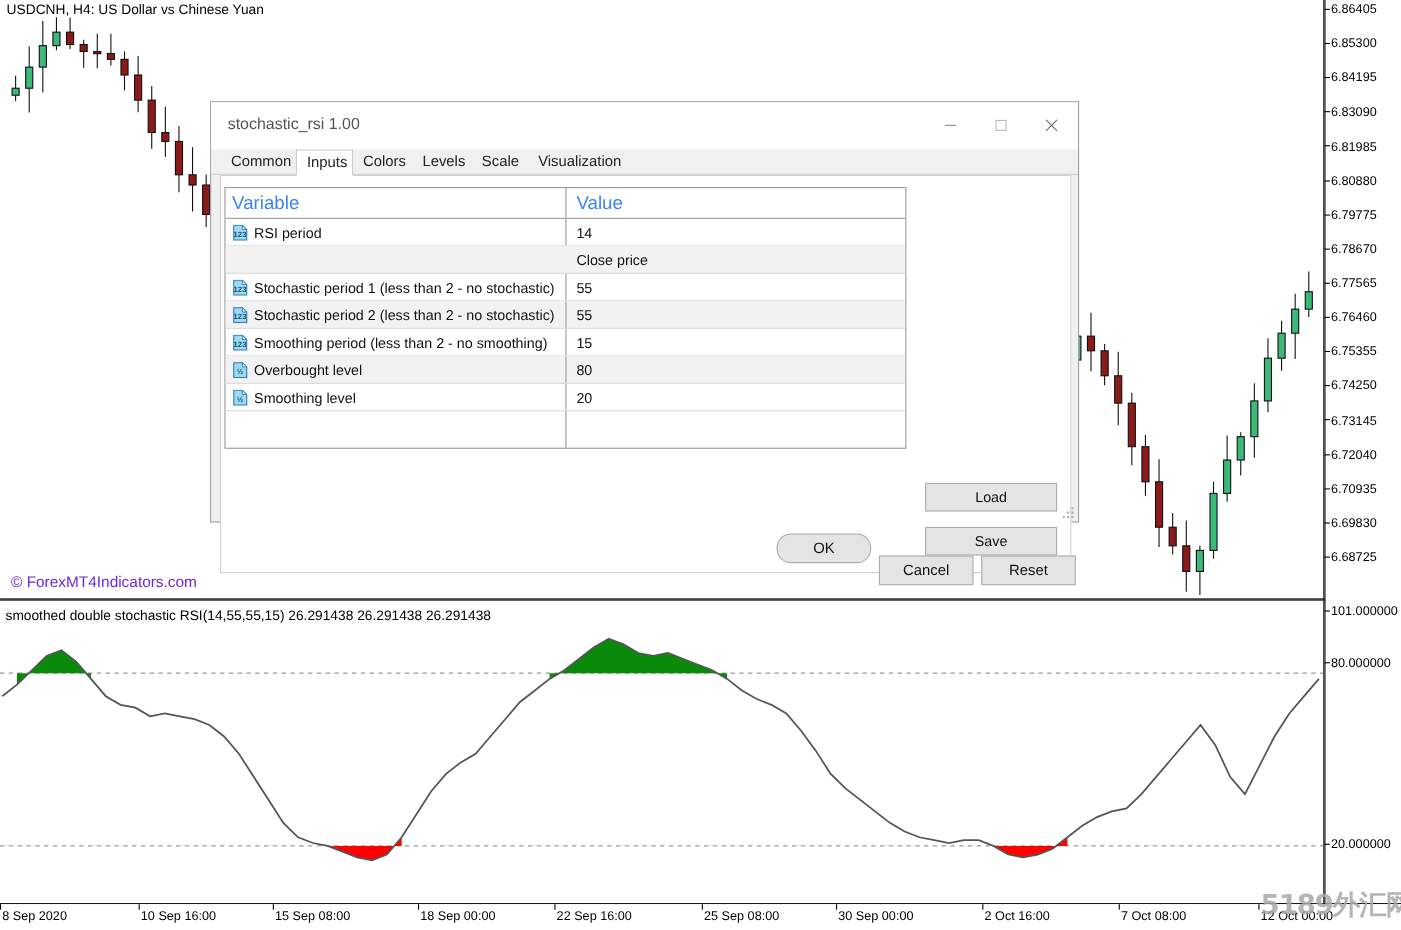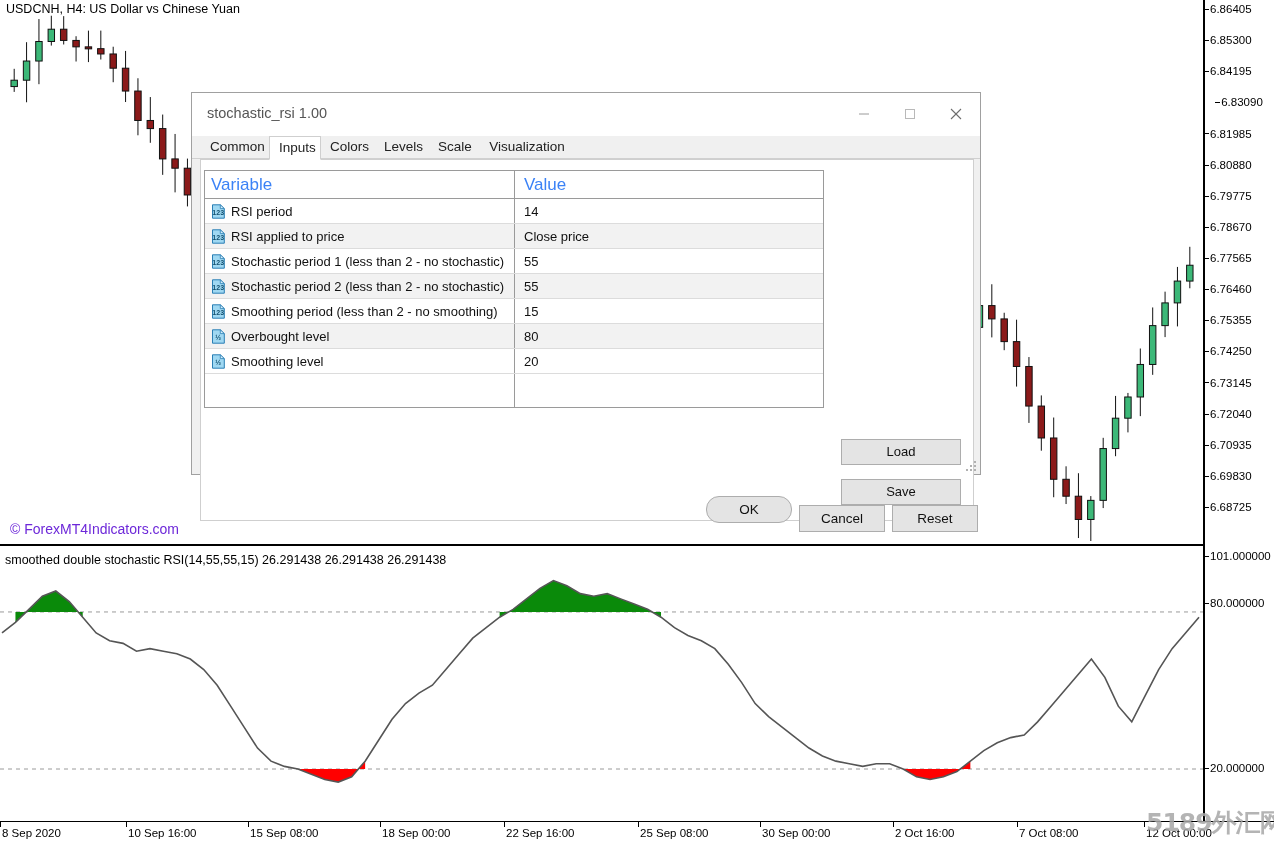--- a/index.html
+++ b/index.html
@@ -73,21 +73,21 @@
   #var-table .hdrtxt{font-size:17px;color:#3b82f6;}
   .vicon{width:15px;height:15px;flex:0 0 15px;position:relative;display:inline-block;}
 
   
   .sidebtn{position:absolute;width:120px;height:26px;background:#e4e4e4;border:1px solid #adadad;font-size:13px;color:#111;line-height:24px;text-align:center;box-sizing:border-box;cursor:default;}
   #btn-load{left:640px;top:279px;}
   #btn-save{left:640px;top:319px;}
 
   
   .botbtn{position:absolute;width:86px;height:27px;background:#e4e4e4;border:1px solid #adadad;font-size:13.5px;color:#111;line-height:25px;text-align:center;box-sizing:border-box;cursor:default;}
-  #btn-ok{left:505px;top:336px;border-radius:13px;}
+  #btn-ok{left:505px;top:325px;border-radius:13px;}
   #btn-cancel{left:598px;top:345px;}
   #btn-reset{left:691px;top:345px;}
   #resize-grip{position:absolute;right:3px;bottom:2px;width:11px;height:11px;}
 </style>
 </head>
 <body>
 
 <div class="abs" id="price-pane">
   <svg id="candles-svg" width="1204" height="545" style="position:absolute;left:0;top:0;">
       <line x1="14.1875" x2="14.1875" y1="68.81612074893718" y2="91.90312391390239" stroke="#111" stroke-width="1"></line>
@@ -284,21 +284,21 @@
       <rect x="1186.595" y="265.23591089329494" width="6.4350000000000005" height="15.835040182282057" fill="#3cb878" stroke="#111" stroke-width="1"></rect>
     </svg>
 </div>
 <div class="abs" id="chart-symbol-label">USDCNH, H4:  US Dollar vs Chinese Yuan</div>
 <div class="abs" id="copyright-label">© ForexMT4Indicators.com</div>
 
 <div class="abs" id="price-scale">
     <div class="tick" style="top: 3px;"><span class="dash"></span><span>6.86405</span></div>
     <div class="tick" style="top: 34.125px;"><span class="dash"></span><span>6.85300</span></div>
     <div class="tick" style="top: 65.25px;"><span class="dash"></span><span>6.84195</span></div>
-    <div class="tick" style="top: 96.375px; text-align: center;"><span class="dash"></span><span>6.83090</span></div>
+    <div class="tick" style="top: 96.375px;"><span class="dash"></span><span>6.83090</span></div>
     <div class="tick" style="top: 127.5px;"><span class="dash"></span><span>6.81985</span></div>
     <div class="tick" style="top: 158.625px;"><span class="dash"></span><span>6.80880</span></div>
     <div class="tick" style="top: 189.75px;"><span class="dash"></span><span>6.79775</span></div>
     <div class="tick" style="top: 220.875px;"><span class="dash"></span><span>6.78670</span></div>
     <div class="tick" style="top: 252px;"><span class="dash"></span><span>6.77565</span></div>
     <div class="tick" style="top: 283.125px;"><span class="dash"></span><span>6.76460</span></div>
     <div class="tick" style="top: 314.25px;"><span class="dash"></span><span>6.75355</span></div>
     <div class="tick" style="top: 345.375px;"><span class="dash"></span><span>6.74250</span></div>
     <div class="tick" style="top: 376.5px;"><span class="dash"></span><span>6.73145</span></div>
     <div class="tick" style="top: 407.625px;"><span class="dash"></span><span>6.72040</span></div>
@@ -404,28 +404,20 @@
                 <path d="M9.3 0.8 L9.3 4.6 L13.3 4.6 Z" fill="#d9effa" stroke="#2a7fb5" stroke-width="0.8"></path>
                 <text x="7.2" y="11.4" text-anchor="middle" font-size="7" font-family="&quot;Liberation Sans&quot;, sans-serif" font-weight="bold" fill="#12506f">123</text>
               </svg></span>
             <span class="txt">RSI period</span>
           </div>
           <div class="cvalue">
             <span class="txt">14</span>
           </div>
         </div>
         <div class="row alt">
-          <div class="cname">
-            <span class="vicon"><svg viewBox="0 0 15 15" width="15" height="15">
-                <path d="M1.5 0.8 H9.3 L13.3 4.6 V14.2 H1.5 Z" fill="#9fd8f2" stroke="#2a7fb5" stroke-width="1"></path>
-                <path d="M9.3 0.8 L9.3 4.6 L13.3 4.6 Z" fill="#d9effa" stroke="#2a7fb5" stroke-width="0.8"></path>
-                <text x="7.2" y="11.4" text-anchor="middle" font-size="7" font-family="&quot;Liberation Sans&quot;, sans-serif" font-weight="bold" fill="#12506f">123</text>
-              </svg></span>
-            <span class="txt">RSI applied to price</span>
-          </div>
           <div class="cvalue">
             <span class="txt">Close price</span>
           </div>
         </div>
         <div class="row">
           <div class="cname">
             <span class="vicon"><svg viewBox="0 0 15 15" width="15" height="15">
                 <path d="M1.5 0.8 H9.3 L13.3 4.6 V14.2 H1.5 Z" fill="#9fd8f2" stroke="#2a7fb5" stroke-width="1"></path>
                 <path d="M9.3 0.8 L9.3 4.6 L13.3 4.6 Z" fill="#d9effa" stroke="#2a7fb5" stroke-width="0.8"></path>
                 <text x="7.2" y="11.4" text-anchor="middle" font-size="7" font-family="&quot;Liberation Sans&quot;, sans-serif" font-weight="bold" fill="#12506f">123</text>

